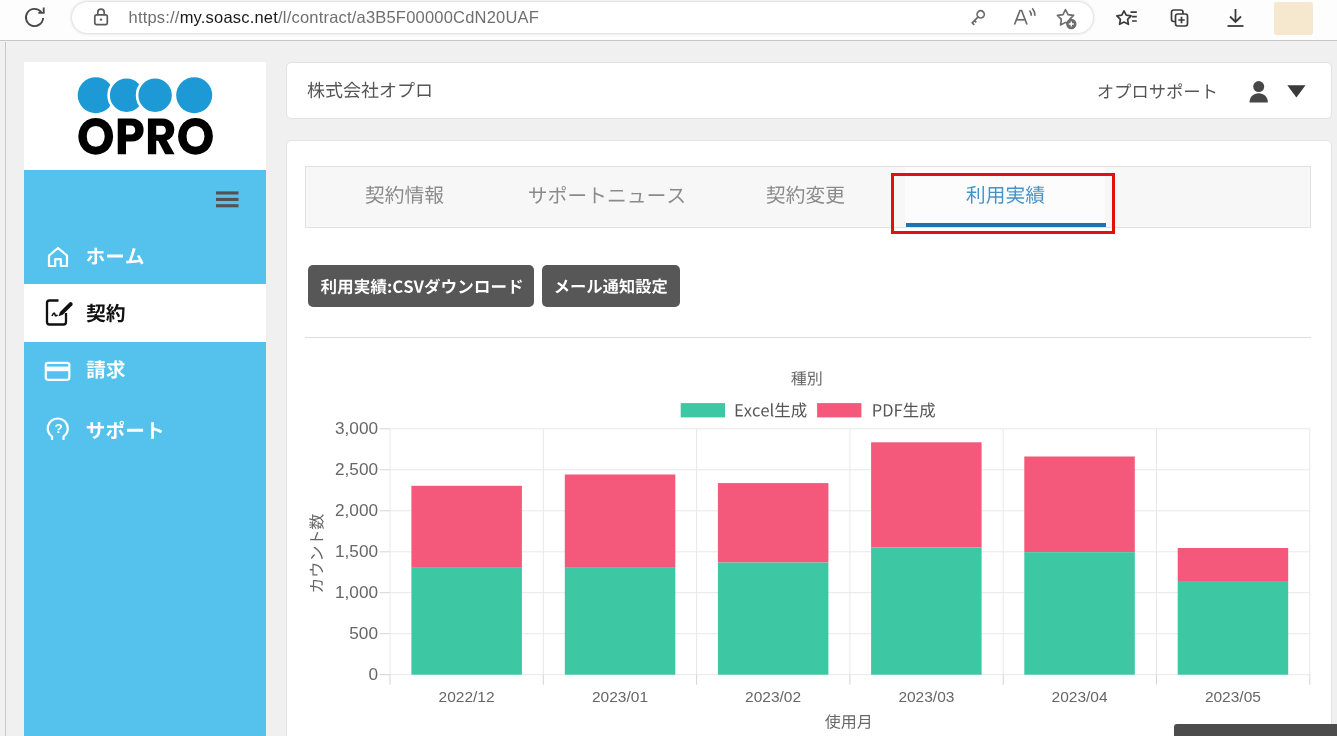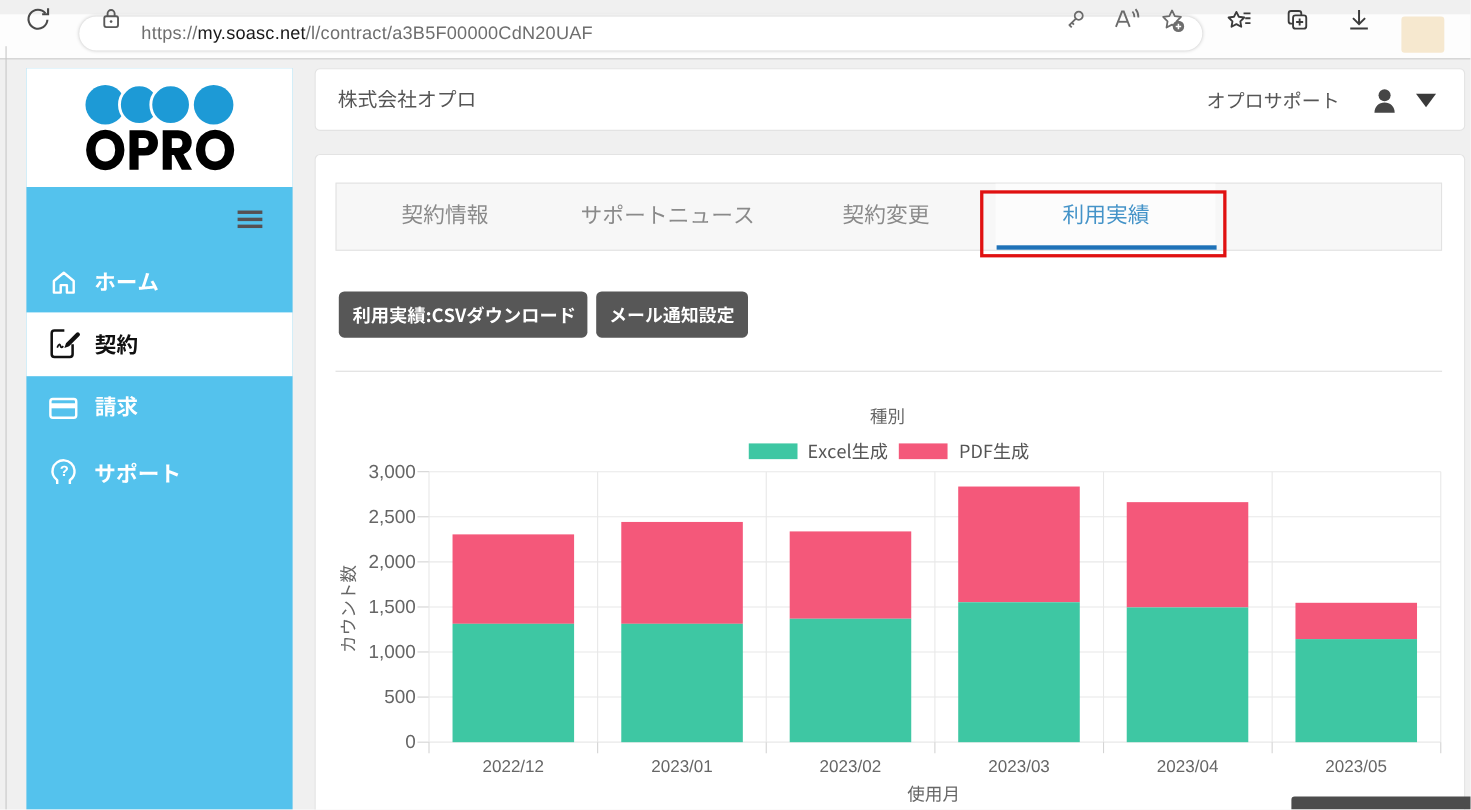--- a/index.html
+++ b/index.html
@@ -1,17 +1,17 @@
 <!DOCTYPE html>
 <html><head><meta charset="utf-8">
 <style>
 * { margin:0; padding:0; box-sizing:border-box; }
 html,body { width:1337px; height:736px; overflow:hidden; }
 body { font-family:"Liberation Sans", sans-serif; position:relative; background:#f0f0f0; }
-#chrome { position:absolute; left:0; top:13px; width:1337px; height:41px; background:#fdfdfd; border-bottom:1.5px solid #c6c6c6; }
+#chrome { position:absolute; left:0; top:0; width:1337px; height:41px; background:#fdfdfd; border-bottom:1.5px solid #c6c6c6; }
 #pill { position:absolute; left:71.5px; top:2px; width:1021px; height:31px; background:#fff; border-radius:16px; box-shadow:0 0 3.5px rgba(0,0,0,0.25); }
 #url { position:absolute; left:128.5px; top:8px; font-size:16.5px; color:#6f6f6f; letter-spacing:0.2px; }
 #url b { color:#191919; font-weight:normal; }
 #avatar { position:absolute; left:1273.5px; top:1.5px; width:39.5px; height:33.5px; background:#f6e8cf; border-radius:3px; }
 #leftline { position:absolute; left:4.5px; top:42px; width:1.5px; height:694px; background:#c7c7c7; }
 #sidebar { position:absolute; left:24px; top:61.5px; width:241.5px; height:674.5px; background:#54c2ed; }
 #sblogo { position:absolute; left:24px; top:61.5px; width:241.5px; height:108.5px; background:#fff; }
 #sbactive { position:absolute; left:24px; top:283.6px; width:241.5px; height:58.4px; background:#fff; }
 #hcard { position:absolute; left:286px; top:61.5px; width:1045.5px; height:57.5px; background:#fff; border:1px solid #e3e3e3; border-radius:5px; }
 #mcard { position:absolute; left:286px; top:139.7px; width:1045.5px; height:700px; background:#fff; border:1px solid #e3e3e3; border-radius:5px; }

